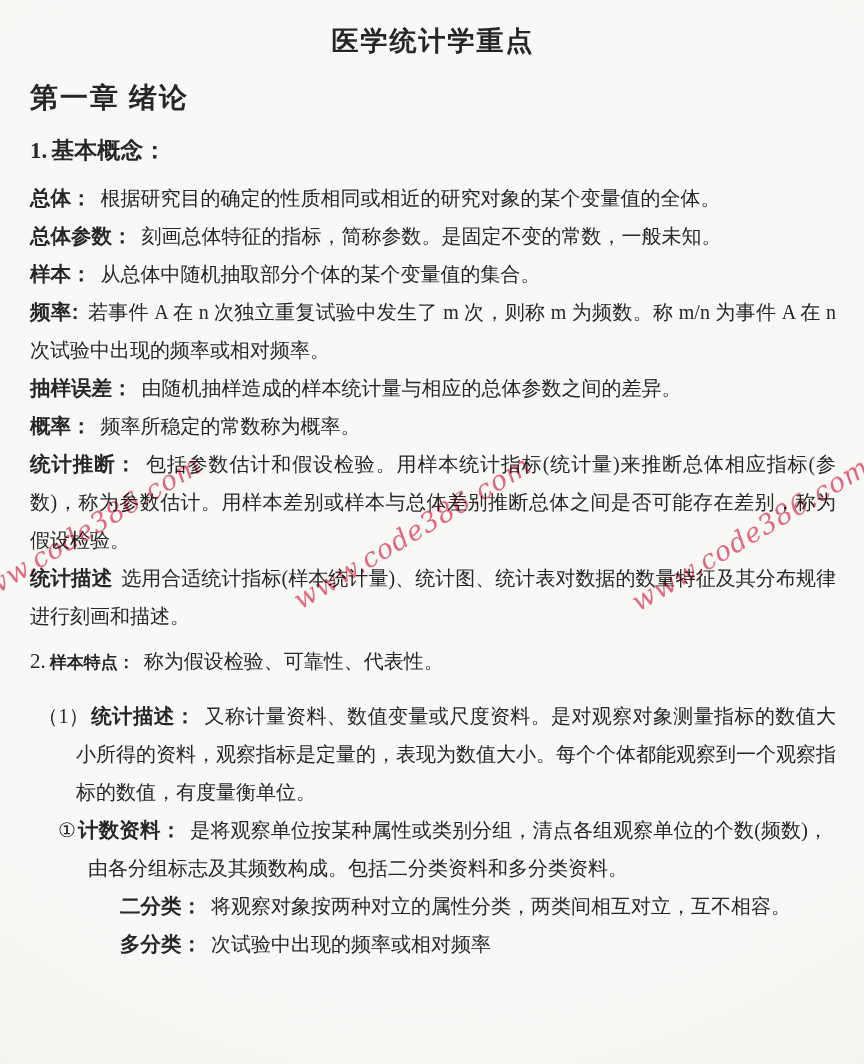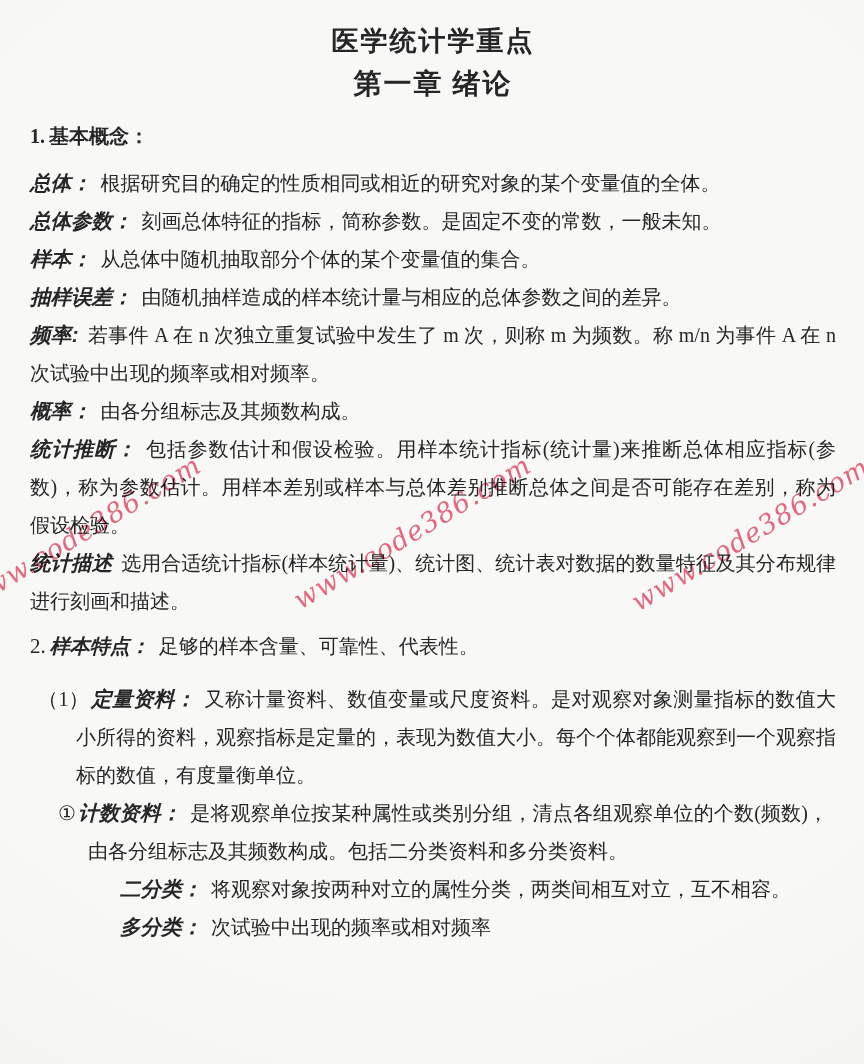--- a/index.html
+++ b/index.html
@@ -14,43 +14,42 @@
       radial-gradient(ellipse 120% 90% at 50% 42%, #f8f8f6 55%, #efefec 100%);
     font-family:"Liberation Serif", serif;
     color:#262626;
     filter: blur(0.3px);
   }
   .doc-title{
     text-align:center;font-weight:bold;font-size:27px;line-height:34px;
     margin:4px 0 0 0;letter-spacing:2px;
   }
   .doc-chapter{
-    text-align:center;font-weight:bold;font-size:28px;line-height:36px;
-    margin:8px 0 0 0;letter-spacing:2px;
+    text-align:left;font-weight:bold;font-size:28px;line-height:36px;
+    margin:22px 0 0 0;letter-spacing:2px;
   }
   .sec-h{
-    font-size:20px;font-weight:bold;line-height:32px;margin:18px 0 0 0;
+    font-size:23px;font-weight:bold;line-height:32px;margin:18px 0 0 0;
     font-family:"Liberation Sans", sans-serif;
   }
   .sec-h .num{font-family:"Liberation Serif", serif;margin-right:4px;}
   .defs{margin-top:12px;}
   p.def{
     font-size:20px;line-height:38px;margin:0;text-align:justify;
   }
   .term{
     font-family:"Liberation Sans", sans-serif;
     font-weight:bold;font-size:20.5px;
     margin-right:9px;
-    font-style:italic;
   }
   p.point2{
     font-size:20px;line-height:40px;margin:6px 0 0 0;text-align:justify;
   }
   p.point2 .num{font-size:21px;margin-right:4px;}
-  p.point2 .term{font-size:20px;}
+  p.point2 .term{font-size:17px;}
   .types{margin-top:14px;}
   p.type-item{
     font-size:20px;line-height:38px;margin:0 0 0 8px;
     padding-left:38px;text-indent:-38px;text-align:justify;
   }
   p.sub-item{
     font-size:20px;line-height:38px;margin:0 8px 0 28px;
     padding-left:30px;text-indent:-30px;text-align:justify;
   }
   p.leaf{
@@ -80,32 +79,32 @@
 
   <div class="doc-title">医学统计学重点</div>
   <div class="doc-chapter">第一章 绪论</div>
 
   <div class="sec-h"><span class="num">1.</span><span>基本概念：</span></div>
 
   <div class="defs">
     <p class="def"><span class="term">总体：</span><span>根据研究目的确定的性质相同或相近的研究对象的某个变量值的全体。</span></p>
     <p class="def"><span class="term">总体参数：</span><span>刻画总体特征的指标，简称参数。是固定不变的常数，一般未知。</span></p>
     <p class="def"><span class="term">样本：</span><span>从总体中随机抽取部分个体的某个变量值的集合。</span></p>
+    <p class="def"><span class="term">频率:</span><span>若事件 A 在 n 次独立重复试验中发生了 m 次，则称 m 为频数。称 m/n 为事件 A 在 n 次试验中出现的频率或相对频率。</span></p>
     <p class="def"><span class="term">抽样误差：</span><span>由随机抽样造成的样本统计量与相应的总体参数之间的差异。</span></p>
-    <p class="def"><span class="term">频率:</span><span>若事件 A 在 n 次独立重复试验中发生了 m 次，则称 m 为频数。称 m/n 为事件 A 在 n 次试验中出现的频率或相对频率。</span></p>
-    <p class="def"><span class="term">概率：</span><span>由各分组标志及其频数构成。</span></p>
+    <p class="def"><span class="term">概率：</span><span>频率所稳定的常数称为概率。</span></p>
     <p class="def"><span class="term">统计推断：</span><span>包括参数估计和假设检验。用样本统计指标(统计量)来推断总体相应指标(参数)，称为参数估计。用样本差别或样本与总体差别推断总体之间是否可能存在差别，称为假设检验。</span></p>
     <p class="def"><span class="term">统计描述</span><span>选用合适统计指标(样本统计量)、统计图、统计表对数据的数量特征及其分布规律进行刻画和描述。</span></p>
   </div>
 
-  <p class="point2"><span class="num">2.</span><span class="term">样本特点：</span><span>足够的样本含量、可靠性、代表性。</span></p>
+  <p class="point2"><span class="num">2.</span><span class="term">样本特点：</span><span>称为假设检验、可靠性、代表性。</span></p>
 
 
   <div class="types">
-    <p class="type-item"><span class="marker">（1）</span><span class="term">定量资料：</span><span>又称计量资料、数值变量或尺度资料。是对观察对象测量指标的数值大小所得的资料，观察指标是定量的，表现为数值大小。每个个体都能观察到一个观察指标的数值，有度量衡单位。</span></p>
+    <p class="type-item"><span class="marker">（1）</span><span class="term">统计描述：</span><span>又称计量资料、数值变量或尺度资料。是对观察对象测量指标的数值大小所得的资料，观察指标是定量的，表现为数值大小。每个个体都能观察到一个观察指标的数值，有度量衡单位。</span></p>
     <p class="sub-item"><span class="marker">①</span><span class="term">计数资料：</span><span>是将观察单位按某种属性或类别分组，清点各组观察单位的个数(频数)，由各分组标志及其频数构成。包括二分类资料和多分类资料。</span></p>
     <p class="leaf"><span class="term">二分类：</span><span>将观察对象按两种对立的属性分类，两类间相互对立，互不相容。</span></p>
     <p class="leaf"><span class="term">多分类：</span><span>次试验中出现的频率或相对频率</span></p>
 
   </div>
 
   <span class="wm wm1" style="color: rgb(230, 74, 104);">www.code386.com</span>
   <span class="wm wm2" style="color: rgb(230, 74, 104);">www.code386.com</span>
   <span class="wm wm3" style="color: rgb(230, 74, 104);">www.code386.com</span>
 

